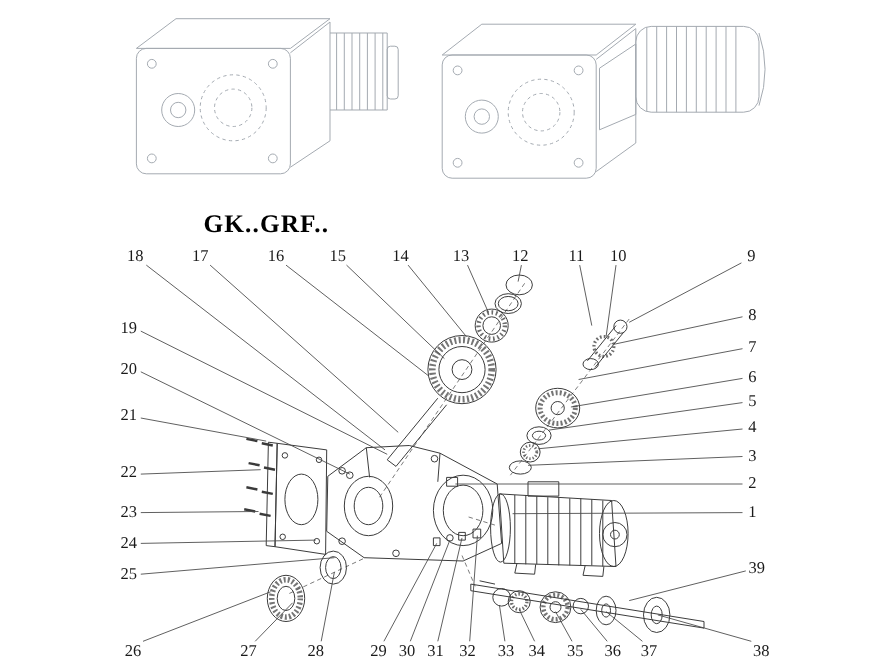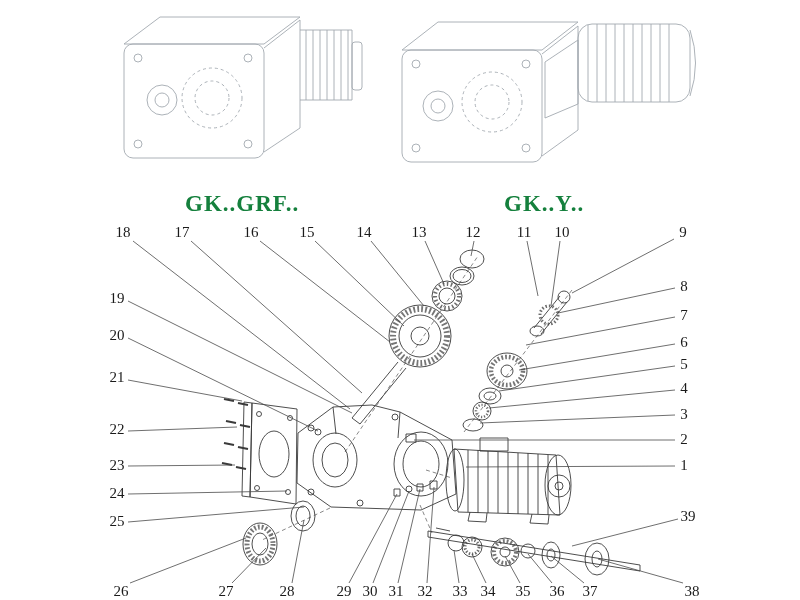--- a/index.html
+++ b/index.html
@@ -3,21 +3,21 @@
 <meta charset="utf-8">
 <style>
   html,body { margin:0; padding:0; background:#ffffff; }
   .page {
     position:relative; width:800px; height:600px; background:#ffffff;
     overflow:hidden; font-family:"Liberation Serif", serif;
   }
   .page svg { position:absolute; left:0; top:0; }
   .model-label {
     position:absolute; font-family:"Liberation Serif", serif;
-    font-weight:bold; font-size:23px; color:#15803d; letter-spacing:1px;
+    font-weight:bold; font-size:23px; color:#000000; letter-spacing:1px;
     white-space:nowrap;
   }
   .callout-num {
     font-family:"Liberation Serif", serif; font-size:15px; fill:#1a1a1a;
   }
 </style>
 </head>
 <body>
 
 <div class="page">
@@ -283,14 +283,13 @@
         <text x="557" y="596" text-anchor="middle" class="callout-num">36</text>
         <line x1="584" y1="583" x2="551" y2="556" stroke="#4a4a4a" stroke-width="0.8"></line>
         <text x="590" y="596" text-anchor="middle" class="callout-num">37</text>
         <line x1="683" y1="583" x2="598" y2="559" stroke="#4a4a4a" stroke-width="0.8"></line>
         <text x="692" y="596" text-anchor="middle" class="callout-num">38</text>
       </g>
   </svg>
 
   <div class="model-label" style="left:185px; top:191px;">GK..GRF..</div>
 
-  <div class="model-label" style="left:504px; top:191px;">GK..Y..</div>
 </div>
 
 </body></html>

